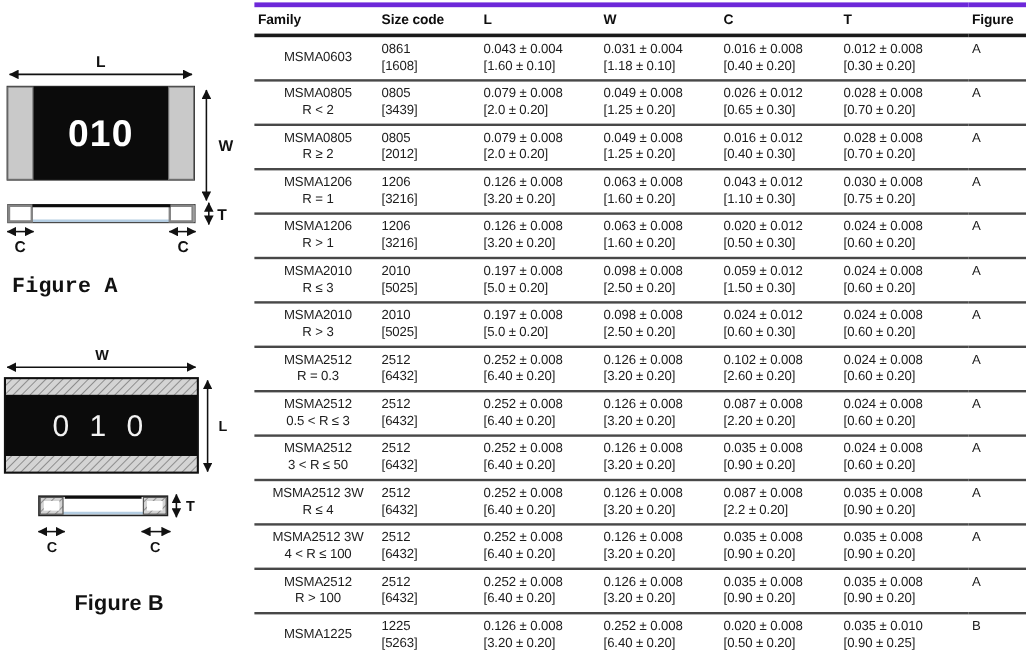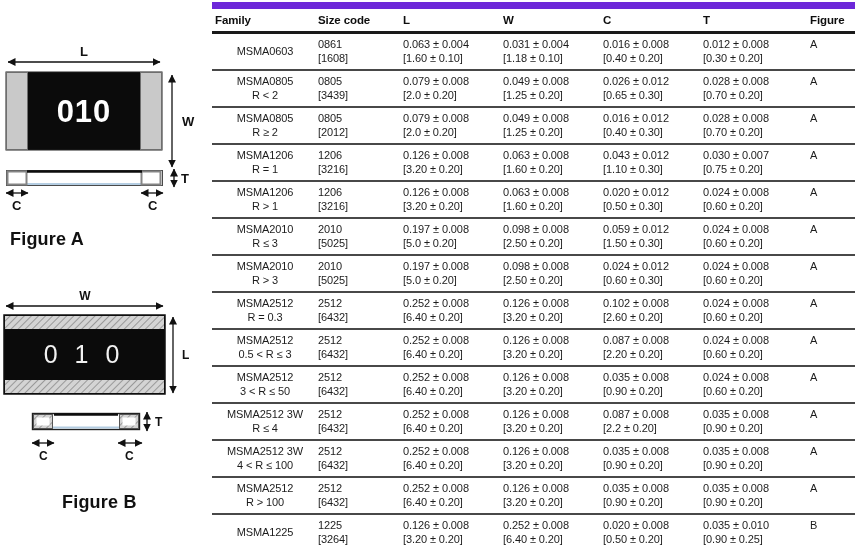--- a/index.html
+++ b/index.html
@@ -4,33 +4,33 @@
 <style>
   html,body { margin:0; padding:0; background:#ffffff; }
   body { width:855px; height:546px; font-family:"Liberation Sans", sans-serif; color:#1c1c1c; }
   .page { position:relative; width:855px; height:546px; overflow:hidden; background:#fff; }
 
   
   .fig-svg { position:absolute; left:0; }
   #figA-svg { top:20px; }
   #figB-svg { top:290px; }
   .fig-label { position:absolute; font-size:18px; font-weight:bold; color:#111; letter-spacing:0.2px; }
-  #figA-label { left:10px; top:229px; }
+  #figA-label { left:10px; top:229px;font-family:Liberation Mono, monospace; }
   #figB-label { left:62px; top:492px; }
   .dim-text { font-weight:bold; font-size:13px; fill:#111; }
   .dim-text-b { font-weight:bold; font-size:12px; fill:#111; }
   .dim-line { stroke:#111; stroke-width:1.3; }
 
   
   table.spec-table { position:absolute; left:212px; top:2px; width:643px;
     border-collapse:collapse; table-layout:fixed; }
   .spec-table thead th {
     text-align:left; font-size:11.5px; font-weight:bold; color:#0e0e0e;
     padding:3px 0 3px 3px; height:16px; vertical-align:middle;
-    border-top:7px solid #6d28d9; border-bottom:3px solid #1a1a1a;
+    border-top:4px solid #6d28d9; border-bottom:3px solid #1a1a1a;
     letter-spacing:-0.1px; white-space:nowrap;
   }
   .spec-table tbody td {
     font-size:11px; line-height:13.5px; letter-spacing:-0.1px;
     vertical-align:top; padding:4px 0 0 3px; height:31px;
     border-bottom:2px solid #484848; white-space:nowrap; color:#1c1c1c;
   }
   .spec-table tbody td.family-cell { vertical-align:middle; padding-top:0;text-align:center; }
   .spec-table tbody tr:last-child td { border-bottom:2px solid #1a1a1a; }
   col.c-family { width:103px; } col.c-size { width:85px; }
@@ -148,21 +148,21 @@
     <tbody>
         <tr>
           <td class="family-cell">
             <div>MSMA0603</div>
           </td>
           <td class="size-code-cell">
             <div>0861</div>
             <div>[1608]</div>
           </td>
           <td class="dim-l-cell">
-            <div>0.063 ± 0.004</div>
+            <div>0.043 ± 0.004</div>
             <div>[1.60 ± 0.10]</div>
           </td>
           <td class="dim-w-cell">
             <div>0.031 ± 0.004</div>
             <div>[1.18 ± 0.10]</div>
           </td>
           <td class="dim-c-cell">
             <div>0.016 ± 0.008</div>
             <div>[0.40 ± 0.20]</div>
           </td>
@@ -247,21 +247,21 @@
           </td>
           <td class="dim-w-cell">
             <div>0.063 ± 0.008</div>
             <div>[1.60 ± 0.20]</div>
           </td>
           <td class="dim-c-cell">
             <div>0.043 ± 0.012</div>
             <div>[1.10 ± 0.30]</div>
           </td>
           <td class="dim-t-cell">
-            <div>0.030 ± 0.007</div>
+            <div>0.030 ± 0.008</div>
             <div>[0.75 ± 0.20]</div>
           </td>
           <td class="figure-ref-cell">
             <div>A</div>
           </td>
         </tr>
         <tr>
           <td class="family-cell">
             <div>MSMA1206</div>
             <div>R &gt; 1</div>
@@ -521,21 +521,21 @@
           <td class="figure-ref-cell">
             <div>A</div>
           </td>
         </tr>
         <tr>
           <td class="family-cell">
             <div>MSMA1225</div>
           </td>
           <td class="size-code-cell">
             <div>1225</div>
-            <div>[3264]</div>
+            <div>[5263]</div>
           </td>
           <td class="dim-l-cell">
             <div>0.126 ± 0.008</div>
             <div>[3.20 ± 0.20]</div>
           </td>
           <td class="dim-w-cell">
             <div>0.252 ± 0.008</div>
             <div>[6.40 ± 0.20]</div>
           </td>
           <td class="dim-c-cell">

